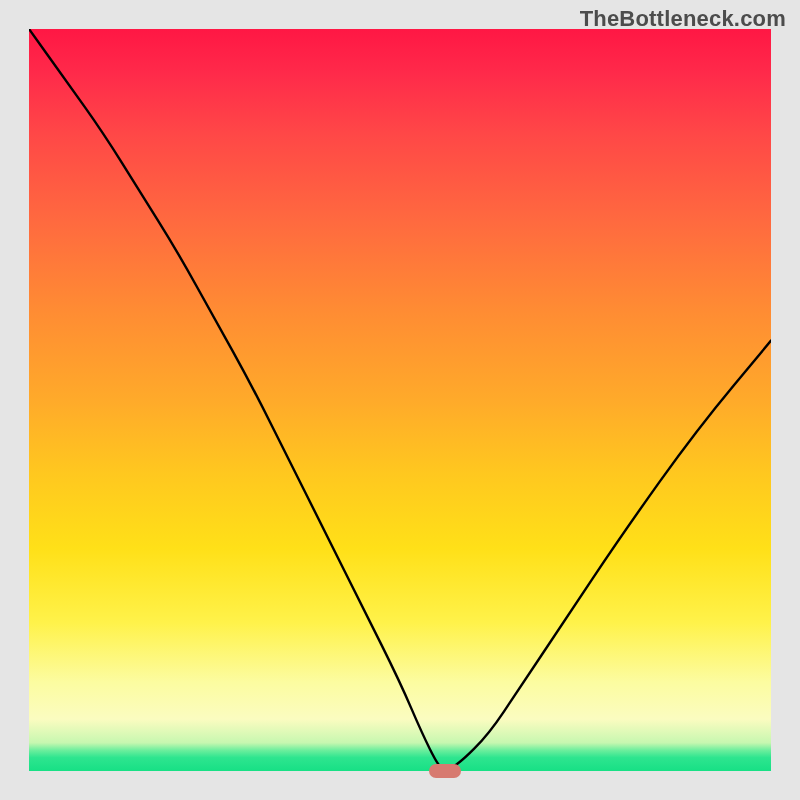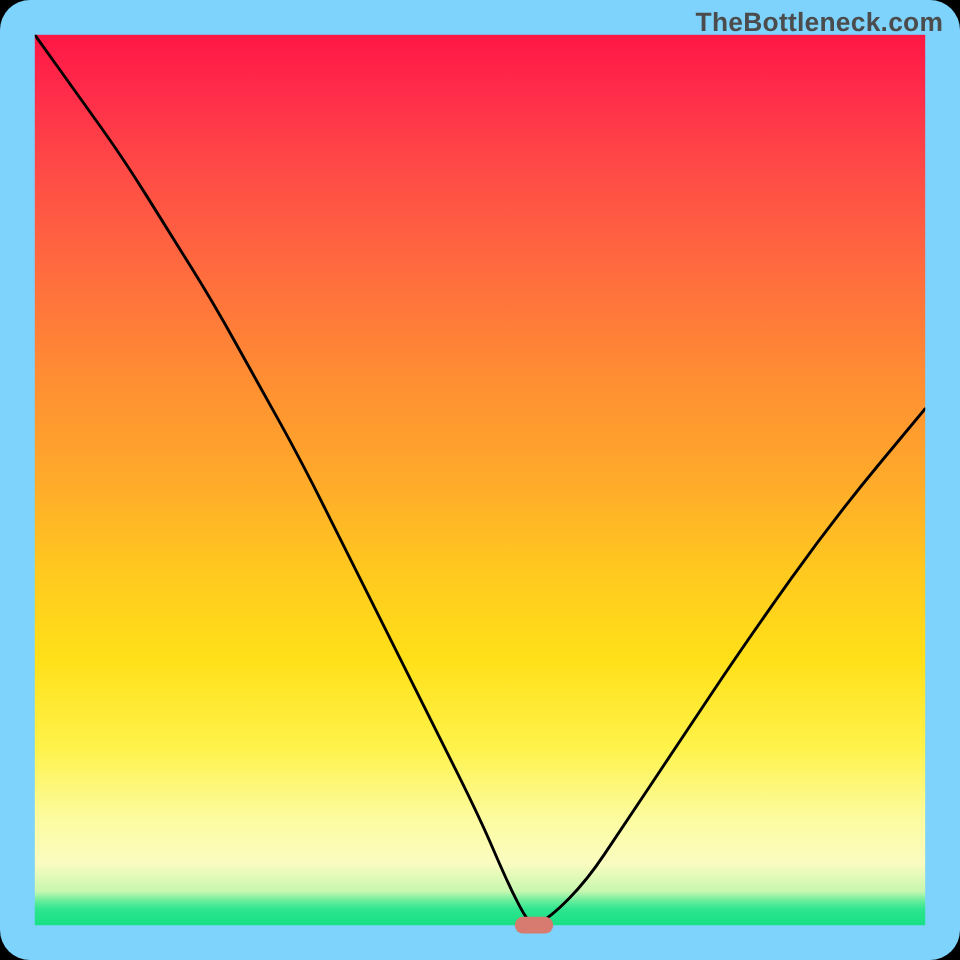--- a/index.html
+++ b/index.html
@@ -8,22 +8,21 @@
     width: 800px;
     height: 800px;
     background: #000;
     overflow: hidden;
     font-family: Arial, Helvetica, sans-serif;
   }
   .frame {
     position: relative;
     width: 800px;
     height: 800px;
-    background: #7dd3fc;
-    border-radius: 25px;
+    background: #e5e5e5;
   }
   .plot-area {
     position: absolute;
     left: 29px;
     top: 29px;
     width: 742px;
     height: 742px;
     
     background: linear-gradient(to bottom,
       #ff1744 0%,

